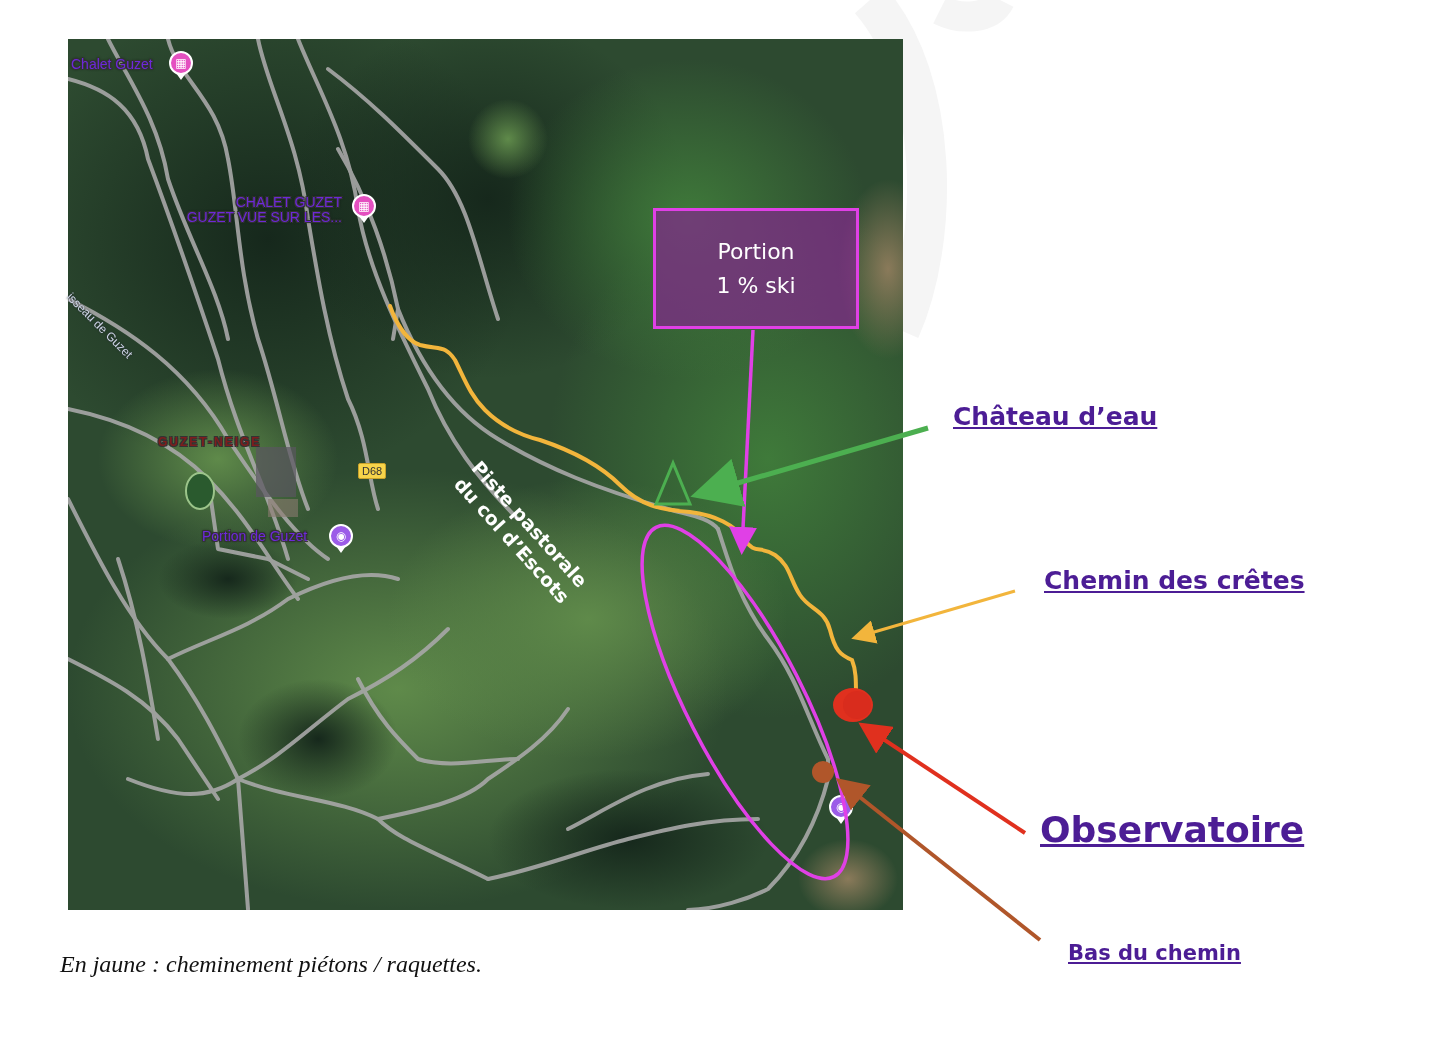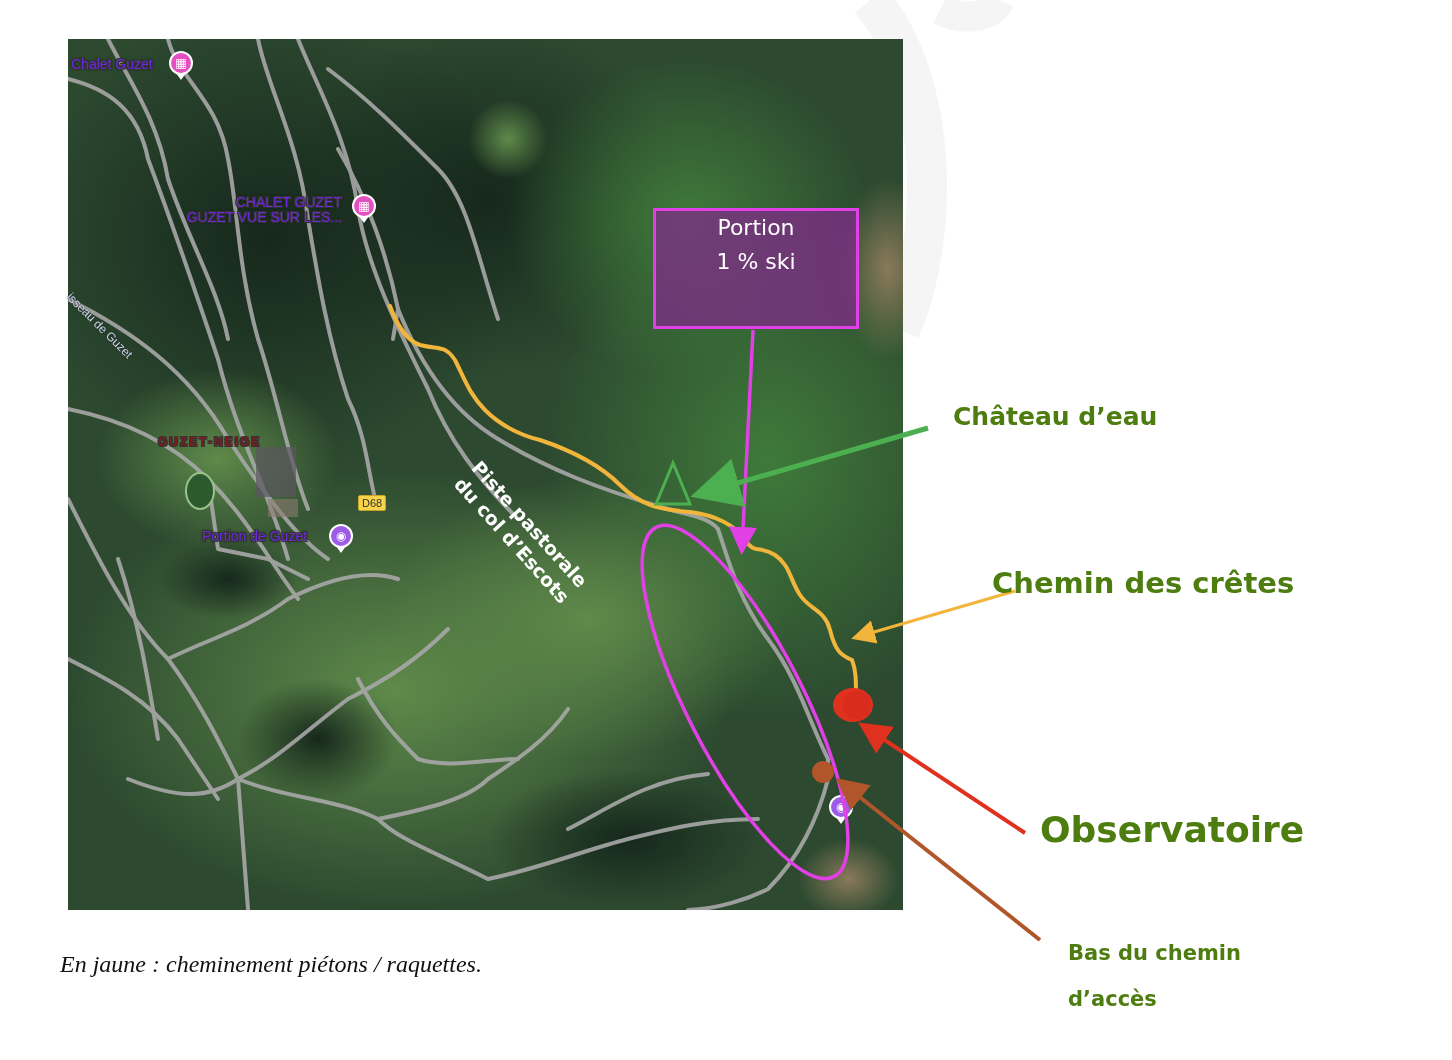--- a/index.html
+++ b/index.html
@@ -18,25 +18,25 @@
   .road-badge { position: absolute; background: #f7d44a; color: #333; font-family: "Liberation Sans", sans-serif; font-size: 11px; padding: 0 3px;
     border: 1px solid #c9a22b; border-radius: 2px; line-height: 14px; }
   .pin { position: absolute; width: 24px; height: 24px; border-radius: 50%; border: 2px solid #fff; box-sizing: border-box;
     display: flex; align-items: center; justify-content: center; color: #fff; font-size: 12px; font-weight: bold; }
   .pin::after { content: ""; position: absolute; bottom: -7px; left: 50%; margin-left: -5px; border-left: 5px solid transparent; border-right: 5px solid transparent; border-top: 7px solid #fff; }
   .pin.hotel { background: #e450c0; }
   .pin.photo { background: #9c5ce8; }
   .piste-label { position: absolute; color: #ffffff; font-family: "DejaVu Sans", sans-serif; font-weight: bold; font-size: 19px; line-height: 24px;
     text-align: center; transform: rotate(48deg); transform-origin: center center; white-space: nowrap; }
   .ski-box { position: absolute; left: 653px; top: 208px; width: 206px; height: 121px; box-sizing: border-box; border: 3px solid #e040e6;
-    background: rgba(130, 40, 140, 0.72); color: #ffffff; display: flex; flex-direction: column; align-items: center; 
+    background: rgba(130, 40, 140, 0.72); color: #ffffff; display: flex; flex-direction: column; align-items: center; justify-content: center;
     font-family: "DejaVu Sans", sans-serif; font-size: 22px; line-height: 34px; }
-  .callout { position: absolute; color: #4d7c0f; font-family: "DejaVu Sans", sans-serif; font-weight: bold; white-space: nowrap; }
+  .callout { position: absolute; color: #4c1d95; font-family: "DejaVu Sans", sans-serif; font-weight: bold; white-space: nowrap; text-decoration: underline; }
   .callout.chateau { left: 953px; top: 402px; font-size: 25px; }
-  .callout.cretes { left: 992px; top: 566px; font-size: 29px; }
+  .callout.cretes { left: 1044px; top: 566px; font-size: 25px; }
   .callout.obs { left: 1040px; top: 809px; font-size: 36px; }
   .callout.bas { left: 1068px; top: 930px; font-size: 21px; line-height: 46px; }
   .caption { position: absolute; left: 60px; top: 951px; font-family: Liberation Serif, serif; font-style: italic; font-size: 24px; color: #111; white-space: nowrap; }
 </style>
 </head>
 <body>
 
 <svg class="watermark" viewBox="0 0 1452 1060">
   <path d="M870 0 C 940 80, 940 240, 900 330" stroke="#f5f5f5" stroke-width="40" fill="none"></path>
   <path d="M1000 0 C 990 20, 960 20, 940 10" stroke="#f5f5f5" stroke-width="30" fill="none"></path>
@@ -117,21 +117,21 @@
 <span class="poi-label" style="left:71px; top:57px;">Chalet Guzet</span>
 <div class="pin hotel" style="left:169px; top:51px;">▦</div>
 
 <span class="poi-label right" style="left:182px; top:195px; width:160px;">CHALET GUZET</span>
 <span class="poi-label right" style="left:182px; top:210px; width:160px;">GUZET VUE SUR LES...</span>
 <div class="pin hotel" style="left:352px; top:194px;">▦</div>
 
 <span class="stream-label" style="left:74px; top:290px;">isseau de Guzet</span>
 
 <span class="place-label" style="left:158px; top:435px;">GUZET-NEIGE</span>
-<span class="road-badge" style="left:358px; top:463px;margin-top:32px;">D68</span>
+<span class="road-badge" style="left:358px; top:463px;">D68</span>
 
 <span class="poi-label" style="left:202px; top:529px;">Portion de Guzet</span>
 <div class="pin photo" style="left:329px; top:524px;">◉</div>
 
 <div class="pin photo" style="left:829px; top:795px;">◉</div>
 
 <div class="piste-label" style="left:440px; top:508px;">
   <div>Piste pastorale</div>
   <div>du col d’Escots</div>
 </div>
@@ -180,16 +180,15 @@
   <circle cx="823" cy="772" r="11" fill="#b0562a"></circle>
 
   <line x1="1040" y1="940" x2="842" y2="783" stroke="#b0562a" stroke-width="4" marker-end="url(#arrBrown)"></line>
 </svg>
 
 <span class="callout chateau">Château d’eau</span>
 <span class="callout cretes">Chemin des crêtes</span>
 <span class="callout obs">Observatoire</span>
 <div class="callout bas">
   <div>Bas du chemin</div>
-  <div>d’accès</div>
 </div>
 
 <span class="caption">En jaune : cheminement piétons / raquettes.</span>
 
 </body></html>

